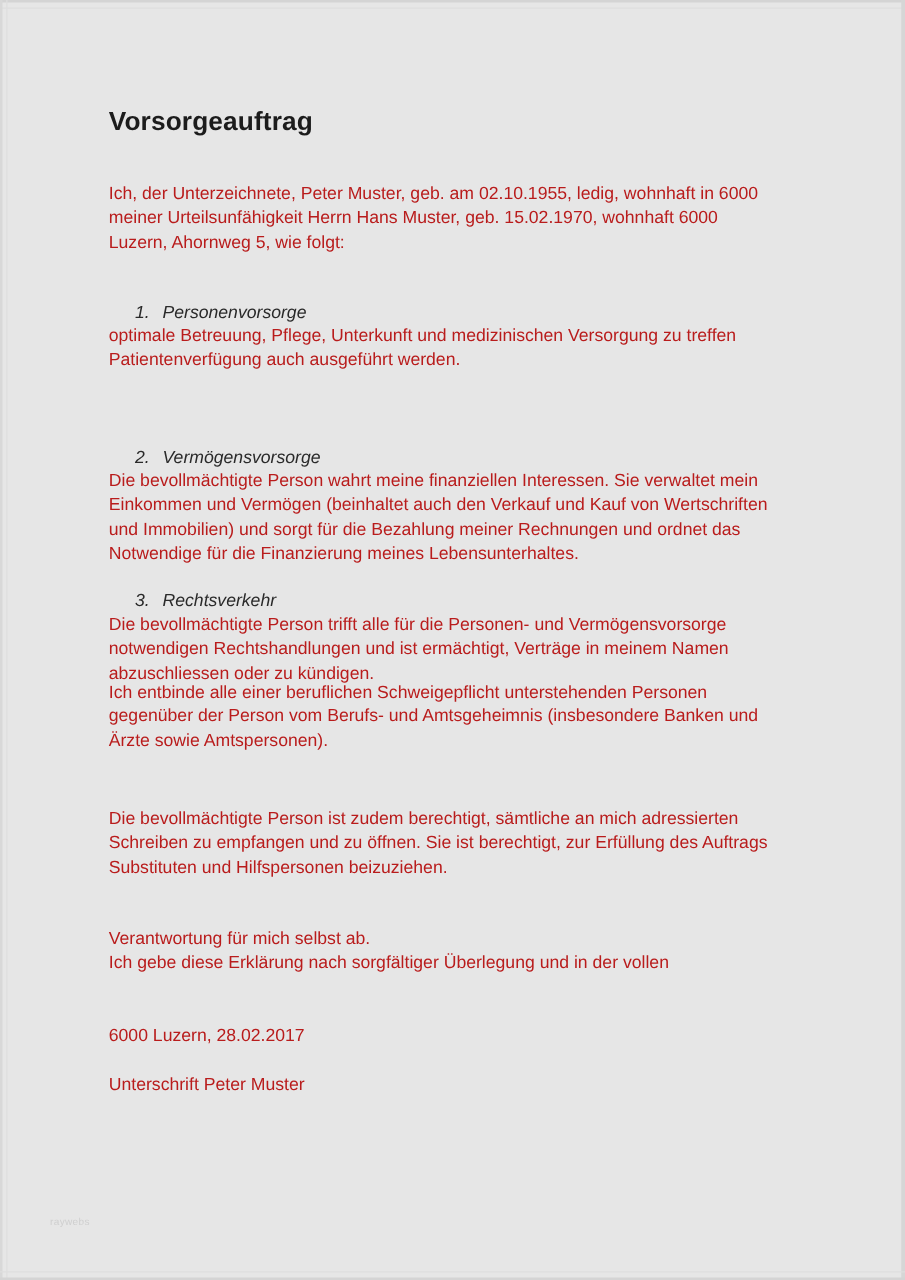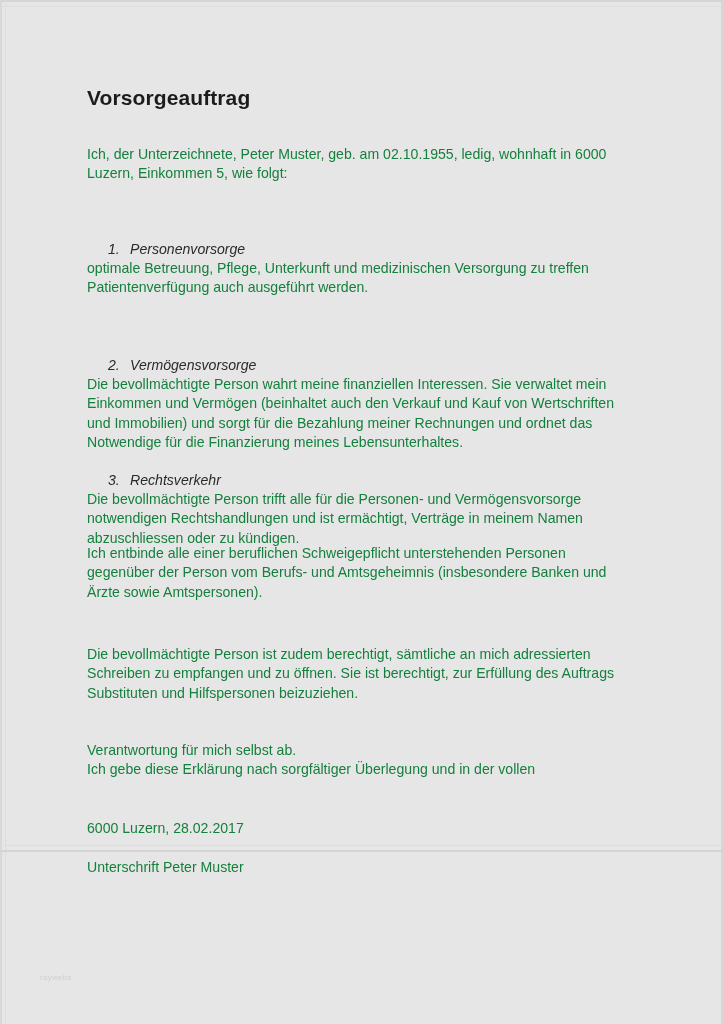--- a/index.html
+++ b/index.html
@@ -6,21 +6,21 @@
     margin: 0;
     padding: 0;
     width: 724px;
     height: 1024px;
     background: #e6e6e6;
     overflow: hidden;
   }
   .page {
     position: relative;
     width: 724px;
-    height: 852px;
+    height: 1024px;
     background: #e6e6e6;
     font-family: "Liberation Sans", sans-serif;
     color: #262626;
     box-sizing: border-box;
   }
   .edge-top { position: absolute; left: 0; top: 0; width: 724px; height: 2px; background: #d4d4d4; }
   .edge-top2 { position: absolute; left: 0; top: 6px; width: 724px; height: 1px; background: #dedede; }
   .edge-left { position: absolute; left: 0; top: 0; width: 2px; height: 1024px; background: #d8d8d8; }
   .edge-left2 { position: absolute; left: 5px; top: 0; width: 1px; height: 1024px; background: #dedede; }
   .edge-right { position: absolute; right: 0; top: 0; width: 3px; height: 1024px; background: #d6d6d6; }
@@ -38,21 +38,21 @@
     letter-spacing: 0.1px;
     line-height: 26px;
   }
   .para {
     position: absolute;
     left: 87px;
     width: 560px;
     margin: 0;
     font-size: 14.1px;
     line-height: 19.4px;
-    color: #15803d;
+    color: #b91c1c;
   }
   .para .line { display: block; white-space: nowrap; }
   .list-head {
     position: absolute;
     left: 108px;
     margin: 0;
     font-size: 14.1px;
     line-height: 19.4px;
     color: #2a2a2a;
     white-space: nowrap;
@@ -78,21 +78,22 @@
   <div class="edge-left"></div>
   <div class="edge-left2"></div>
   <div class="edge-right"></div>
   <div class="edge-bottom"></div>
   <div class="edge-bottom2"></div>
 
   <h1 class="title">Vorsorgeauftrag</h1>
 
   <p class="para" style="top:145px;">
     <span class="line">Ich, der Unterzeichnete, Peter Muster, geb. am 02.10.1955, ledig, wohnhaft in 6000</span>
-    <span class="line">Luzern, Einkommen 5, wie folgt:</span>
+    <span class="line">meiner Urteilsunfähigkeit Herrn Hans Muster, geb. 15.02.1970, wohnhaft 6000</span>
+    <span class="line">Luzern, Ahornweg 5, wie folgt:</span>
   </p>
 
   <div class="list-head" style="top:240px;">
     <span class="num">1.</span><span>Personenvorsorge</span>
   </div>
   <p class="para" style="top:259px;">
     <span class="line">optimale Betreuung, Pflege, Unterkunft und medizinischen Versorgung zu treffen</span>
     <span class="line">Patientenverfügung auch ausgeführt werden.</span>
   </p>
 

